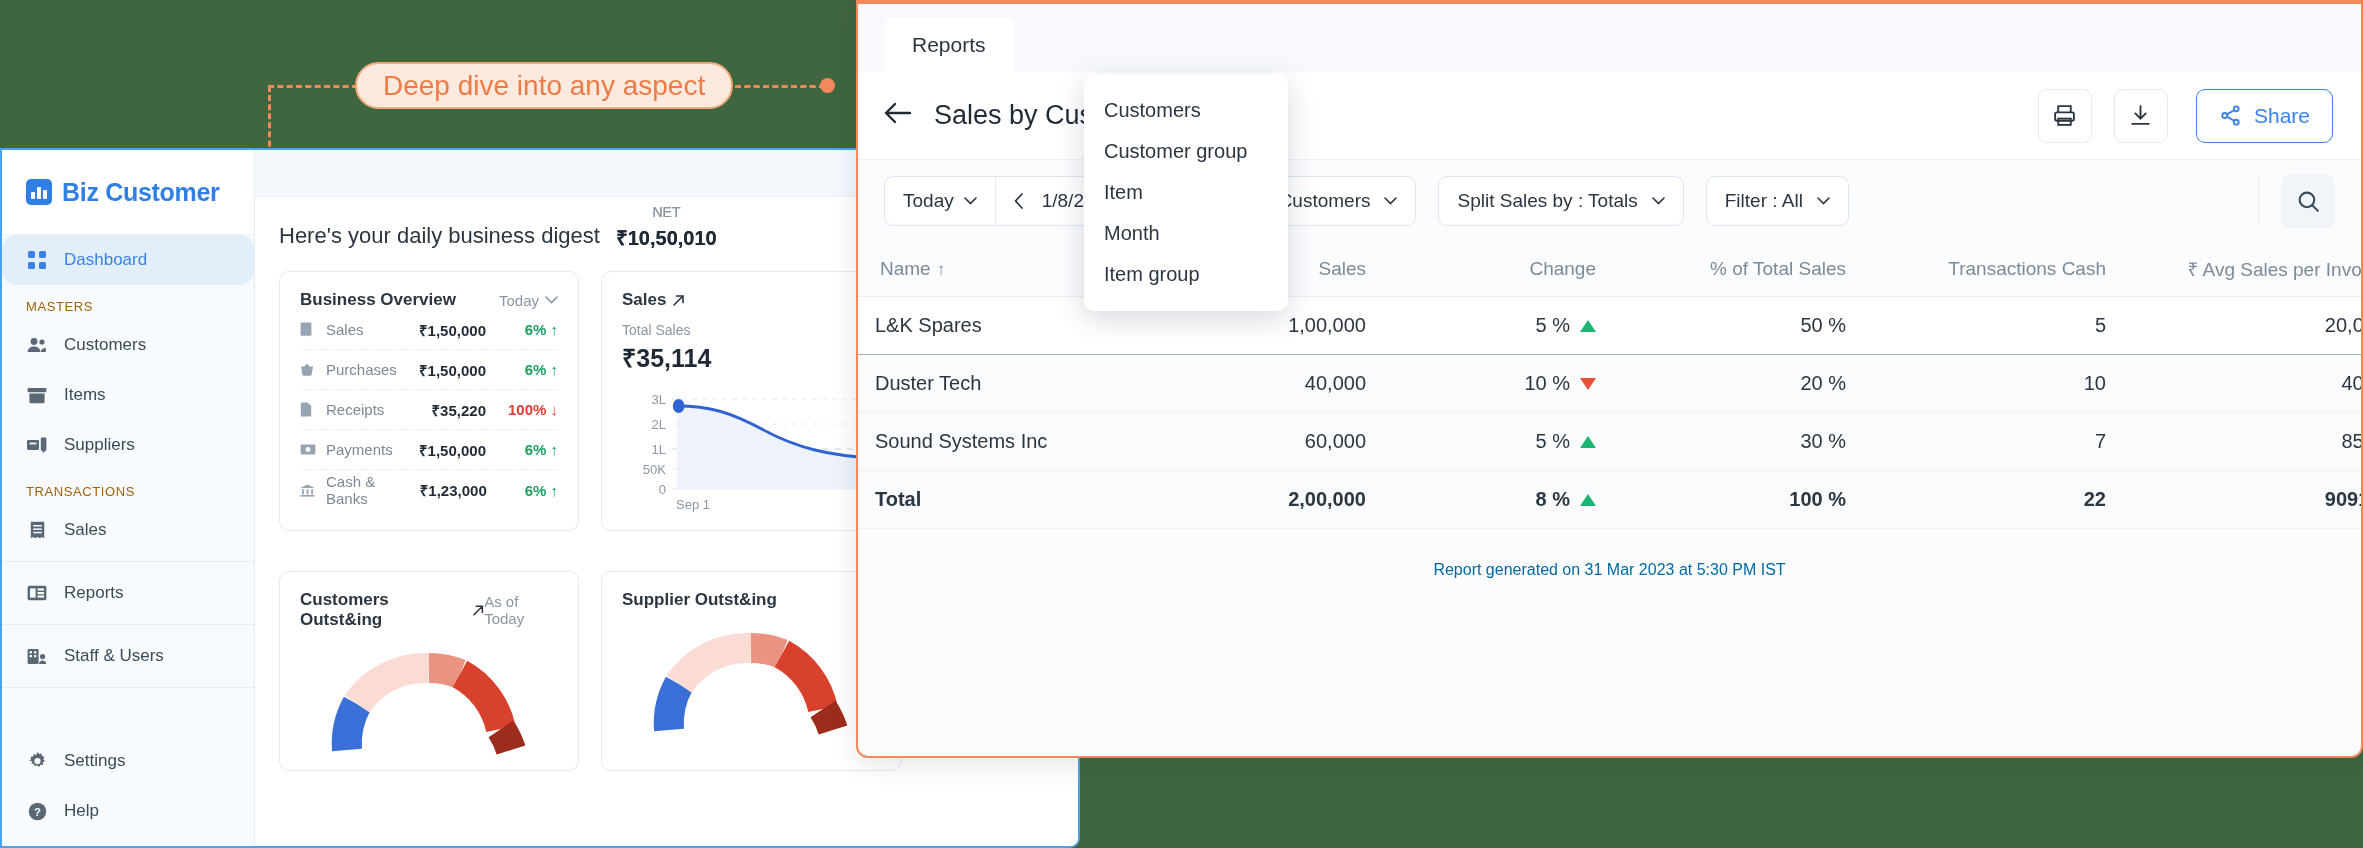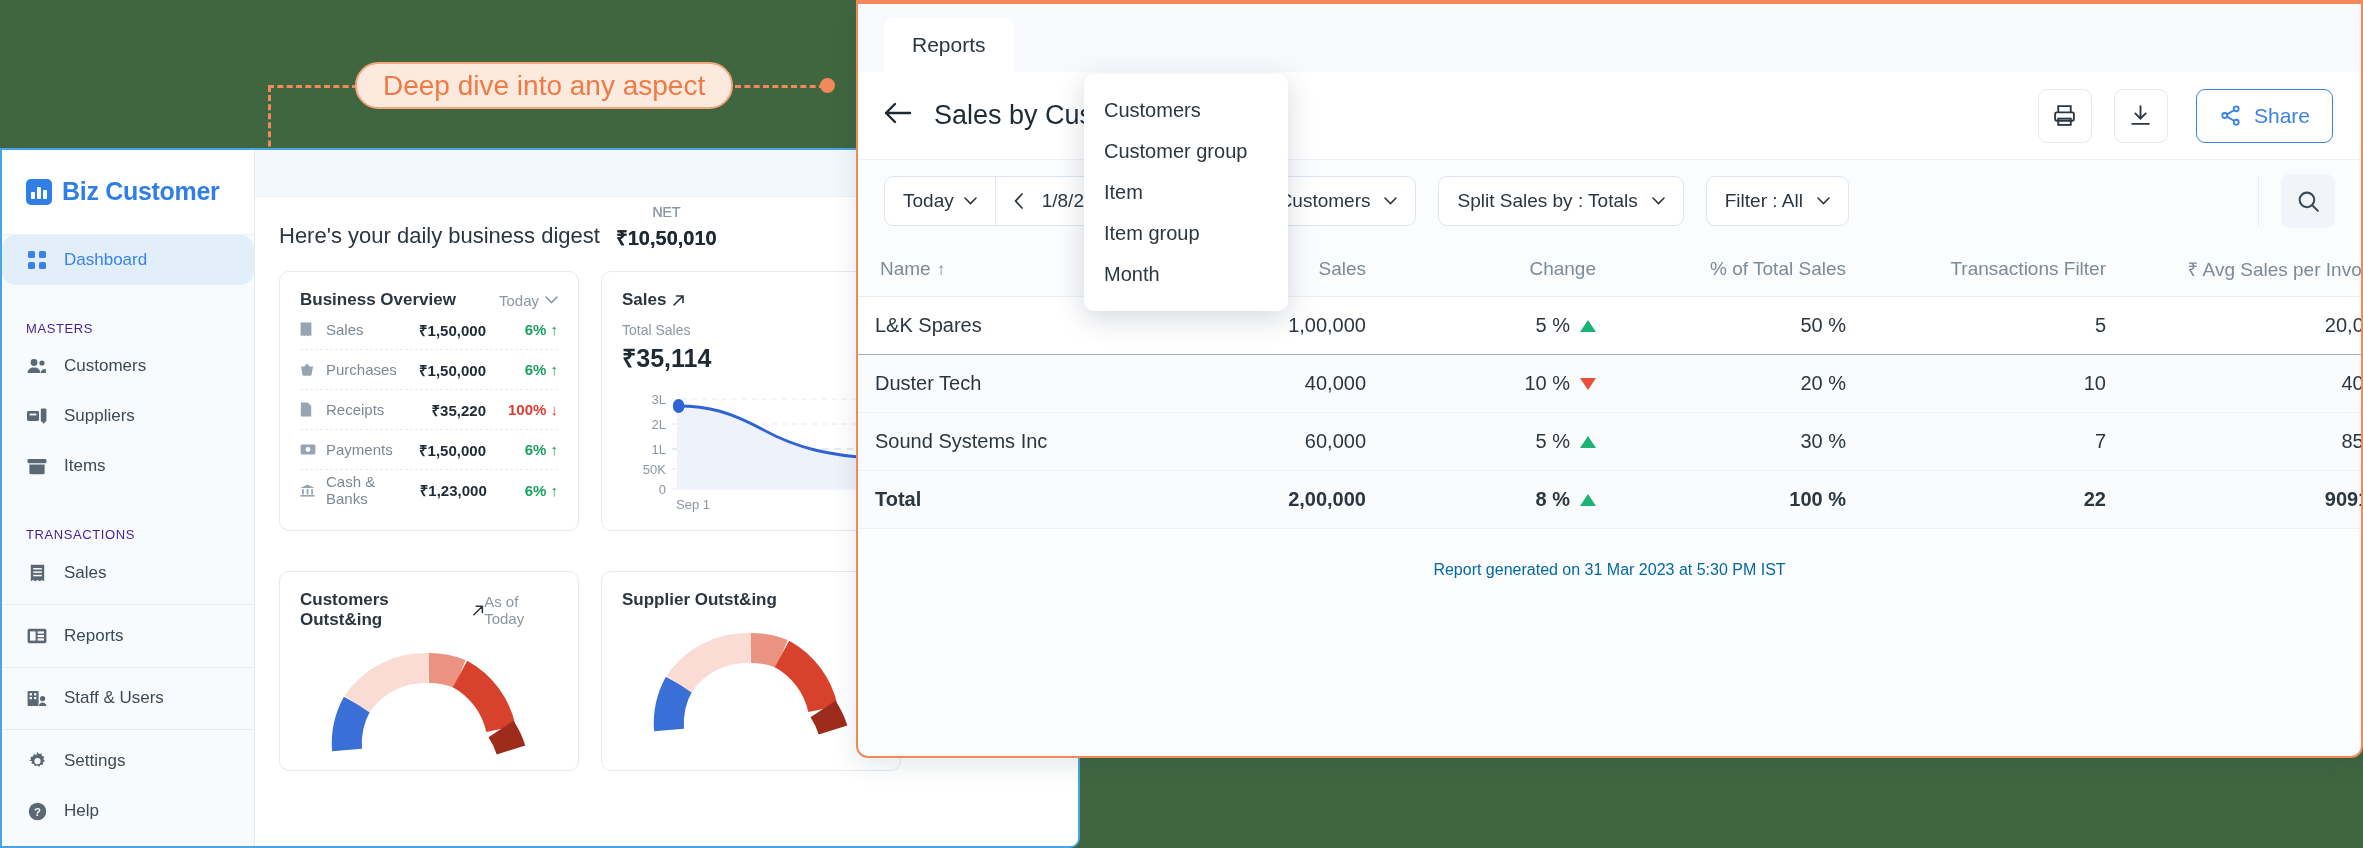--- a/index.html
+++ b/index.html
@@ -65,23 +65,22 @@
   .nav-item {
     display: flex; align-items: center; gap: 16px;
     height: 50px; padding-left: 24px; font-size: 17px; color: #3d4a57;
     cursor: pointer;
   }
   .nav-item.active { background: #e2effb; color: #3b82e8; border-radius: 14px; }
   .nav-item .nico { width: 22px; display: flex; align-items: center; justify-content: center; flex: none; }
   .nav-item .nico svg { display: block; }
   .nav-sep { height: 1px; background: #e6edf3; margin: 6px 0; }
   .nav-group-title {
-    font-size: 13px; color: #4c1d95; letter-spacing: 0.6px;
+    font-size: 13px; color: #a16207; letter-spacing: 0.6px;
     padding: 14px 0 6px 24px;
-    margin-top: 22px;
   }
   .nav-spacer { flex: 1 1 auto; }
 
   
   .dash { flex: 1 1 auto; position: relative; background: #fff; overflow: hidden; }
   .dash-hero {
     height: 47px; background: #f3f8fd;
     border-bottom: 1px solid #eaf0f6;
   }
   .dash-title {
@@ -259,36 +258,36 @@
               <circle cx="15" cy="5" r="2.6"></circle>
               <path d="M0.6 15c0-3.6 2.9-5.6 6.4-5.6s6.4 2 6.4 5.6z"></path>
               <path d="M13.8 15c0-2.4 1.9-3.9 5.1-3.9V15z"></path>
             </svg>
         </span>
         <span>Customers</span>
       </div>
       <div class="nav-item">
         <span class="nico">
           <svg width="20" height="17" viewBox="0 0 20 17" fill="#5b6775">
+              <rect x="0.6" y="1" width="18.8" height="4.2" rx="1.2"></rect>
+              <path d="M2.4 6.6h15.2v8.2a1.4 1.4 0 0 1-1.4 1.4H3.8a1.4 1.4 0 0 1-1.4-1.4z"></path>
+            </svg>
+        </span>
+        <span>Items</span>
+      </div>
+      <div class="nav-item">
+        <span class="nico">
+          <svg width="20" height="17" viewBox="0 0 20 17" fill="#5b6775">
               <rect x="0" y="3" width="12" height="10" rx="1.4"></rect>
               <rect x="2.6" y="5.6" width="6.8" height="1.8" fill="#f7fbfd"></rect>
               <rect x="13.8" y="0.6" width="5.6" height="13" rx="1.2"></rect>
               <path d="M16.6 15.8l-2.4-2.6h4.8z"></path>
             </svg>
         </span>
         <span>Suppliers</span>
-      </div>
-      <div class="nav-item">
-        <span class="nico">
-          <svg width="20" height="17" viewBox="0 0 20 17" fill="#5b6775">
-              <rect x="0.6" y="1" width="18.8" height="4.2" rx="1.2"></rect>
-              <path d="M2.4 6.6h15.2v8.2a1.4 1.4 0 0 1-1.4 1.4H3.8a1.4 1.4 0 0 1-1.4-1.4z"></path>
-            </svg>
-        </span>
-        <span>Items</span>
       </div>
 
       <div class="nav-group-title">TRANSACTIONS</div>
       <div class="nav-item">
         <span class="nico">
           <svg width="15" height="18" viewBox="0 0 15 18" fill="#5b6775">
               <path d="M0.8 0.8h13.4v16.4l-2.2-1.3-2.2 1.3-2.3-1.3-2.2 1.3-2.2-1.3-2.3 1.3z"></path>
               <rect x="3.2" y="4" width="8.6" height="1.5" fill="#f7fbfd"></rect>
               <rect x="3.2" y="7.4" width="8.6" height="1.5" fill="#f7fbfd"></rect>
               <rect x="3.2" y="10.8" width="8.6" height="1.5" fill="#f7fbfd"></rect>
@@ -595,41 +594,41 @@
             <circle cx="10.5" cy="10.5" r="7"></circle>
             <path d="M15.6 15.6L21 21" stroke-linecap="round"></path>
           </svg>
       </span>
     </div>
 
     <div class="dropdown">
       <div class="dd-item">Customers</div>
       <div class="dd-item">Customer group</div>
       <div class="dd-item">Item</div>
+      <div class="dd-item">Month</div>
       <div class="dd-item">Item group</div>
-      <div class="dd-item">Month</div>
     </div>
 
     <div class="table-area">
       <table class="rpt">
         <colgroup>
           <col class="col-name">
             <col class="col-sales">
             <col class="col-change">
           <col class="col-pct">
             <col class="col-tx">
             <col class="col-avg">
         </colgroup>
         <thead>
           <tr>
             <th class="lead"><span>Name</span><span class="sort-arrow">↑</span></th>
             <th>Sales</th>
             <th>Change</th>
             <th>% of Total Sales</th>
-            <th>Transactions Filter</th>
+            <th>Transactions Cash</th>
             <th>₹ Avg Sales per Invoice</th>
           </tr>
         </thead>
         <tbody>
           <tr class="row-white row-sel">
             <td class="lead">L&amp;K Spares</td>
             <td>1,00,000</td>
             <td><span class="cell-ch">
                   <span>5 %</span>
                   <span class="tri up"></span>

